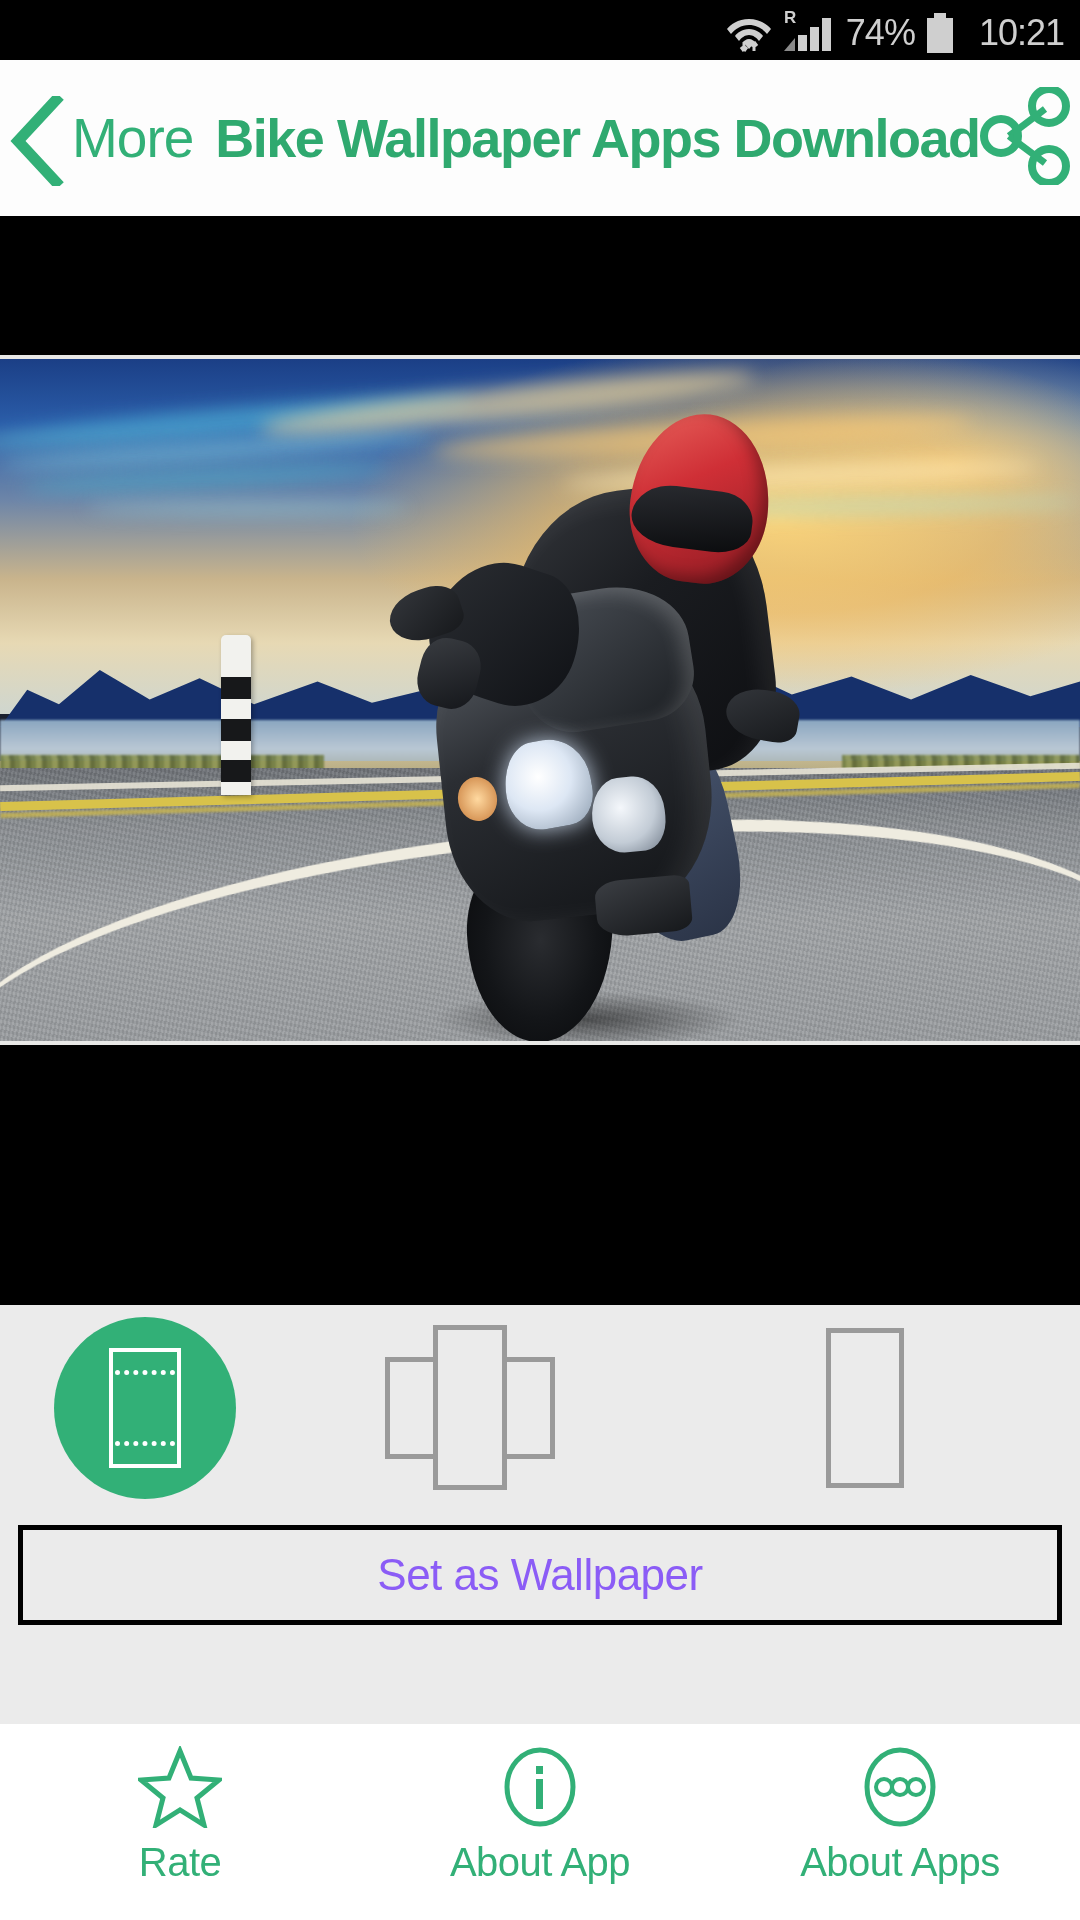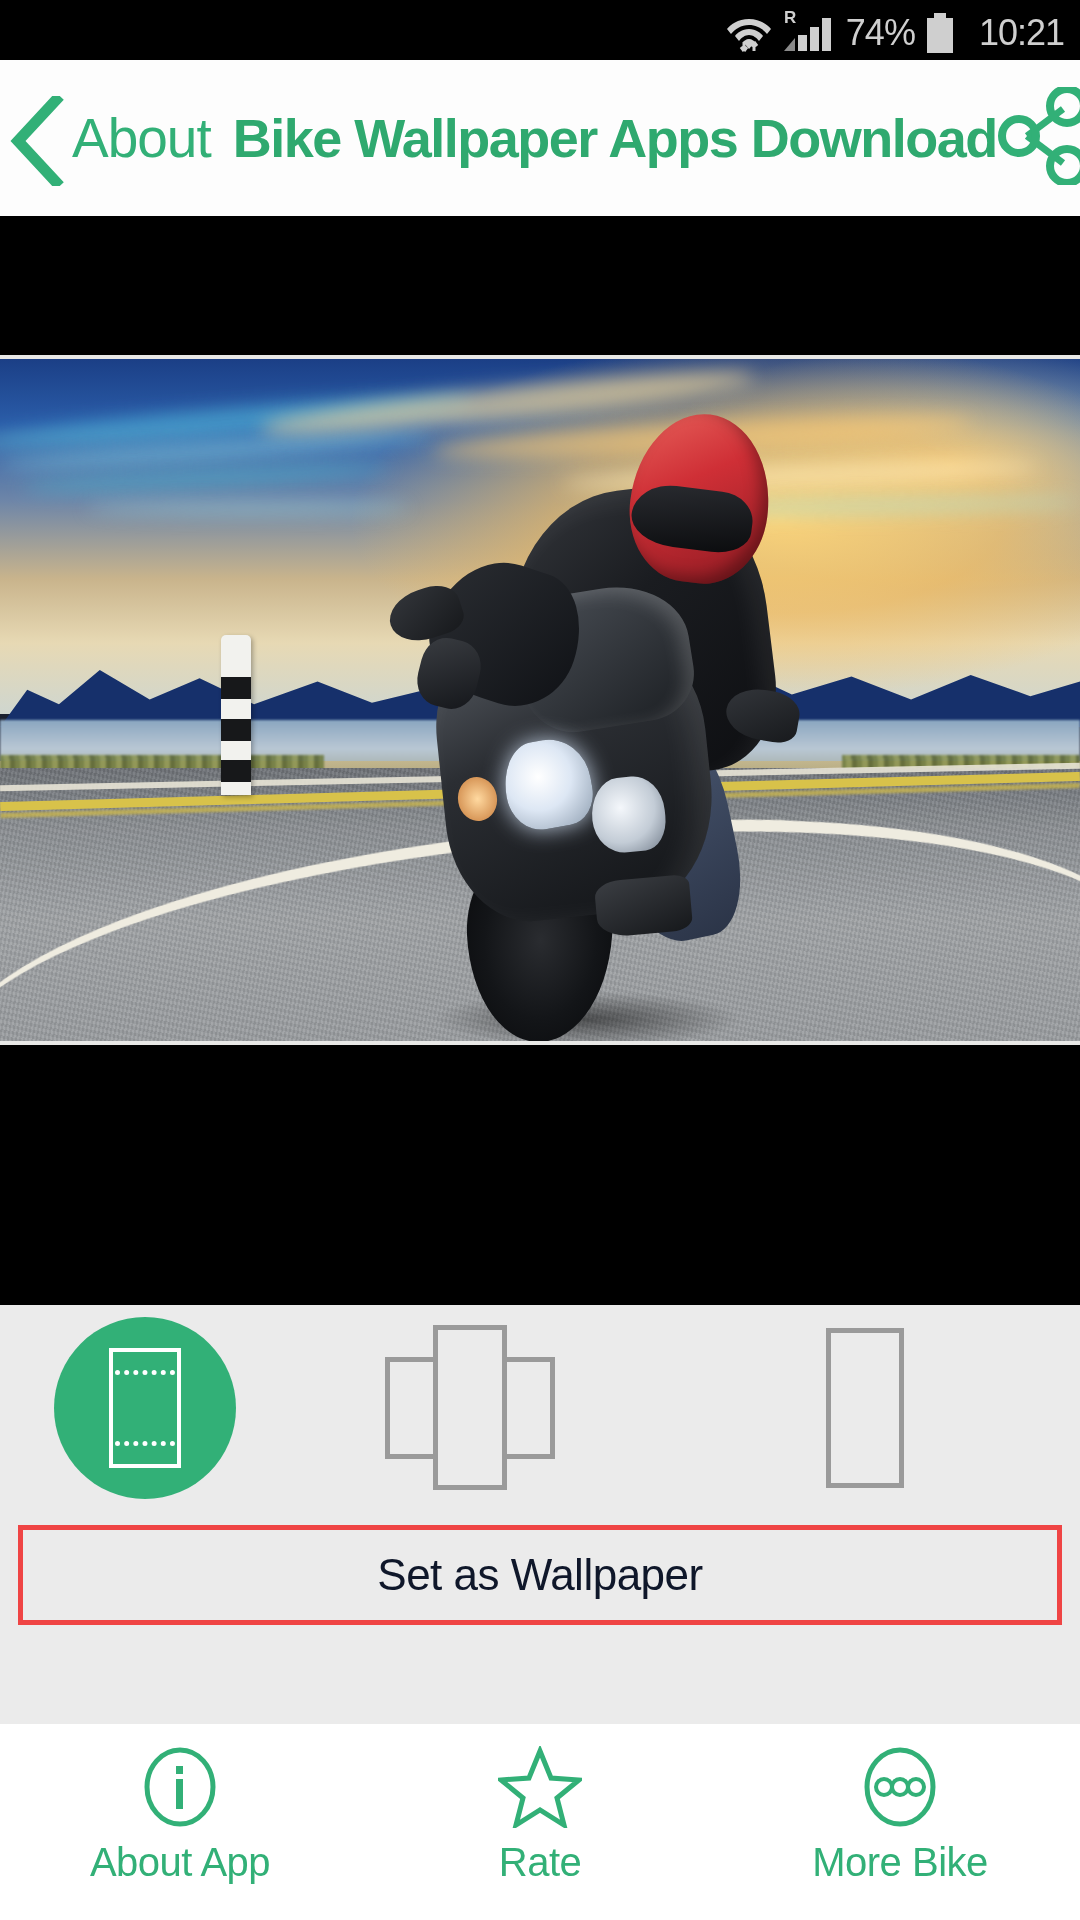--- a/index.html
+++ b/index.html
@@ -264,23 +264,23 @@
   .scroll-ico .s-right{ right:0; top:32px; width:62px; height:102px; z-index:1;}
 
   .lock-ico{ width:78px; height:160px; border:5px solid #9a9a9a; }
 
   
   .btn-row{
     position:absolute; left:0; top:205px; width:1080px; height:130px;
     display:flex; align-items:center; padding:0 18px; gap:28px;
   }
   .btn{
-    flex:1; height:100px; border:5px solid #ef4444; background:transparent;
+    flex:1; height:100px; border:5px solid #000000; background:transparent;
     display:flex; align-items:center; justify-content:center;
-    color:#0f172a; font-size:44px; letter-spacing:-.5px;
+    color:#8b5cf6; font-size:44px; letter-spacing:-.5px;
     font-family:"Liberation Sans", sans-serif; cursor:pointer;
   }
 
   
   .bottomnav{
     position:absolute; left:0; top:1724px; width:1080px; height:196px;
     background:#ffffff; display:flex; align-items:flex-start;
   }
   .nav-item{
     flex:1; display:flex; flex-direction:column; align-items:center;
@@ -329,21 +329,21 @@
 </div>
 
 <div class="header">
 
   <div class="back-btn">
     <span class="chev">
       <svg width="56" height="90" viewBox="0 0 56 90">
         <path d="M46 4 L8 45 L46 86" stroke="#32b077" stroke-width="11" fill="none" stroke-linecap="square"></path>
       </svg>
     </span>
-    <span class="back-label">About</span>
+    <span class="back-label">More</span>
   </div>
 
   <div class="header-title">Bike Wallpaper Apps Download</div>
 
   <div class="share-btn">
     <span>
       <svg width="92" height="98" viewBox="0 0 92 98">
         <line x1="30" y1="49" x2="66" y2="22" stroke="#32b077" stroke-width="7"></line>
         <line x1="30" y1="49" x2="66" y2="76" stroke="#32b077" stroke-width="7"></line>
         <circle cx="22" cy="49" r="17" stroke="#32b077" stroke-width="8" fill="none"></circle>
@@ -442,42 +442,42 @@
 
   <div class="btn-row">
     <div class="btn">Set as Wallpaper</div>
   </div>
 </div>
 
 <div class="bottomnav">
 
   <div class="nav-item">
     <span>
+      <svg width="84" height="82" viewBox="0 0 84 82">
+        <path d="M42 5 L53 32 L81 34 L59 52 L66 79 L42 64 L18 79 L25 52 L3 34 L31 32 Z" stroke="#32b077" stroke-width="5" fill="none" stroke-linejoin="miter"></path>
+      </svg>
+    </span>
+    <span class="nav-label">Rate</span>
+  </div>
+
+  <div class="nav-item">
+    <span>
       <svg width="80" height="82" viewBox="0 0 80 82">
         <ellipse cx="40" cy="41" rx="33" ry="37" stroke="#32b077" stroke-width="5" fill="none"></ellipse>
         <rect x="36" y="33" width="7" height="30" fill="#32b077"></rect>
         <rect x="36" y="20" width="7" height="8" fill="#32b077"></rect>
       </svg>
     </span>
     <span class="nav-label">About App</span>
-  </div>
-
-  <div class="nav-item">
-    <span>
-      <svg width="84" height="82" viewBox="0 0 84 82">
-        <path d="M42 5 L53 32 L81 34 L59 52 L66 79 L42 64 L18 79 L25 52 L3 34 L31 32 Z" stroke="#32b077" stroke-width="5" fill="none" stroke-linejoin="miter"></path>
-      </svg>
-    </span>
-    <span class="nav-label">Rate</span>
   </div>
 
   <div class="nav-item">
     <span>
       <svg width="80" height="82" viewBox="0 0 80 82">
         <ellipse cx="40" cy="41" rx="33" ry="37" stroke="#32b077" stroke-width="5" fill="none"></ellipse>
         <circle cx="24" cy="41" r="8" stroke="#32b077" stroke-width="4" fill="none"></circle>
         <circle cx="40" cy="41" r="8" stroke="#32b077" stroke-width="4" fill="none"></circle>
         <circle cx="56" cy="41" r="8" stroke="#32b077" stroke-width="4" fill="none"></circle>
       </svg>
     </span>
-    <span class="nav-label">More Bike</span>
+    <span class="nav-label">About Apps</span>
   </div>
 </div>
 
 </body></html>

